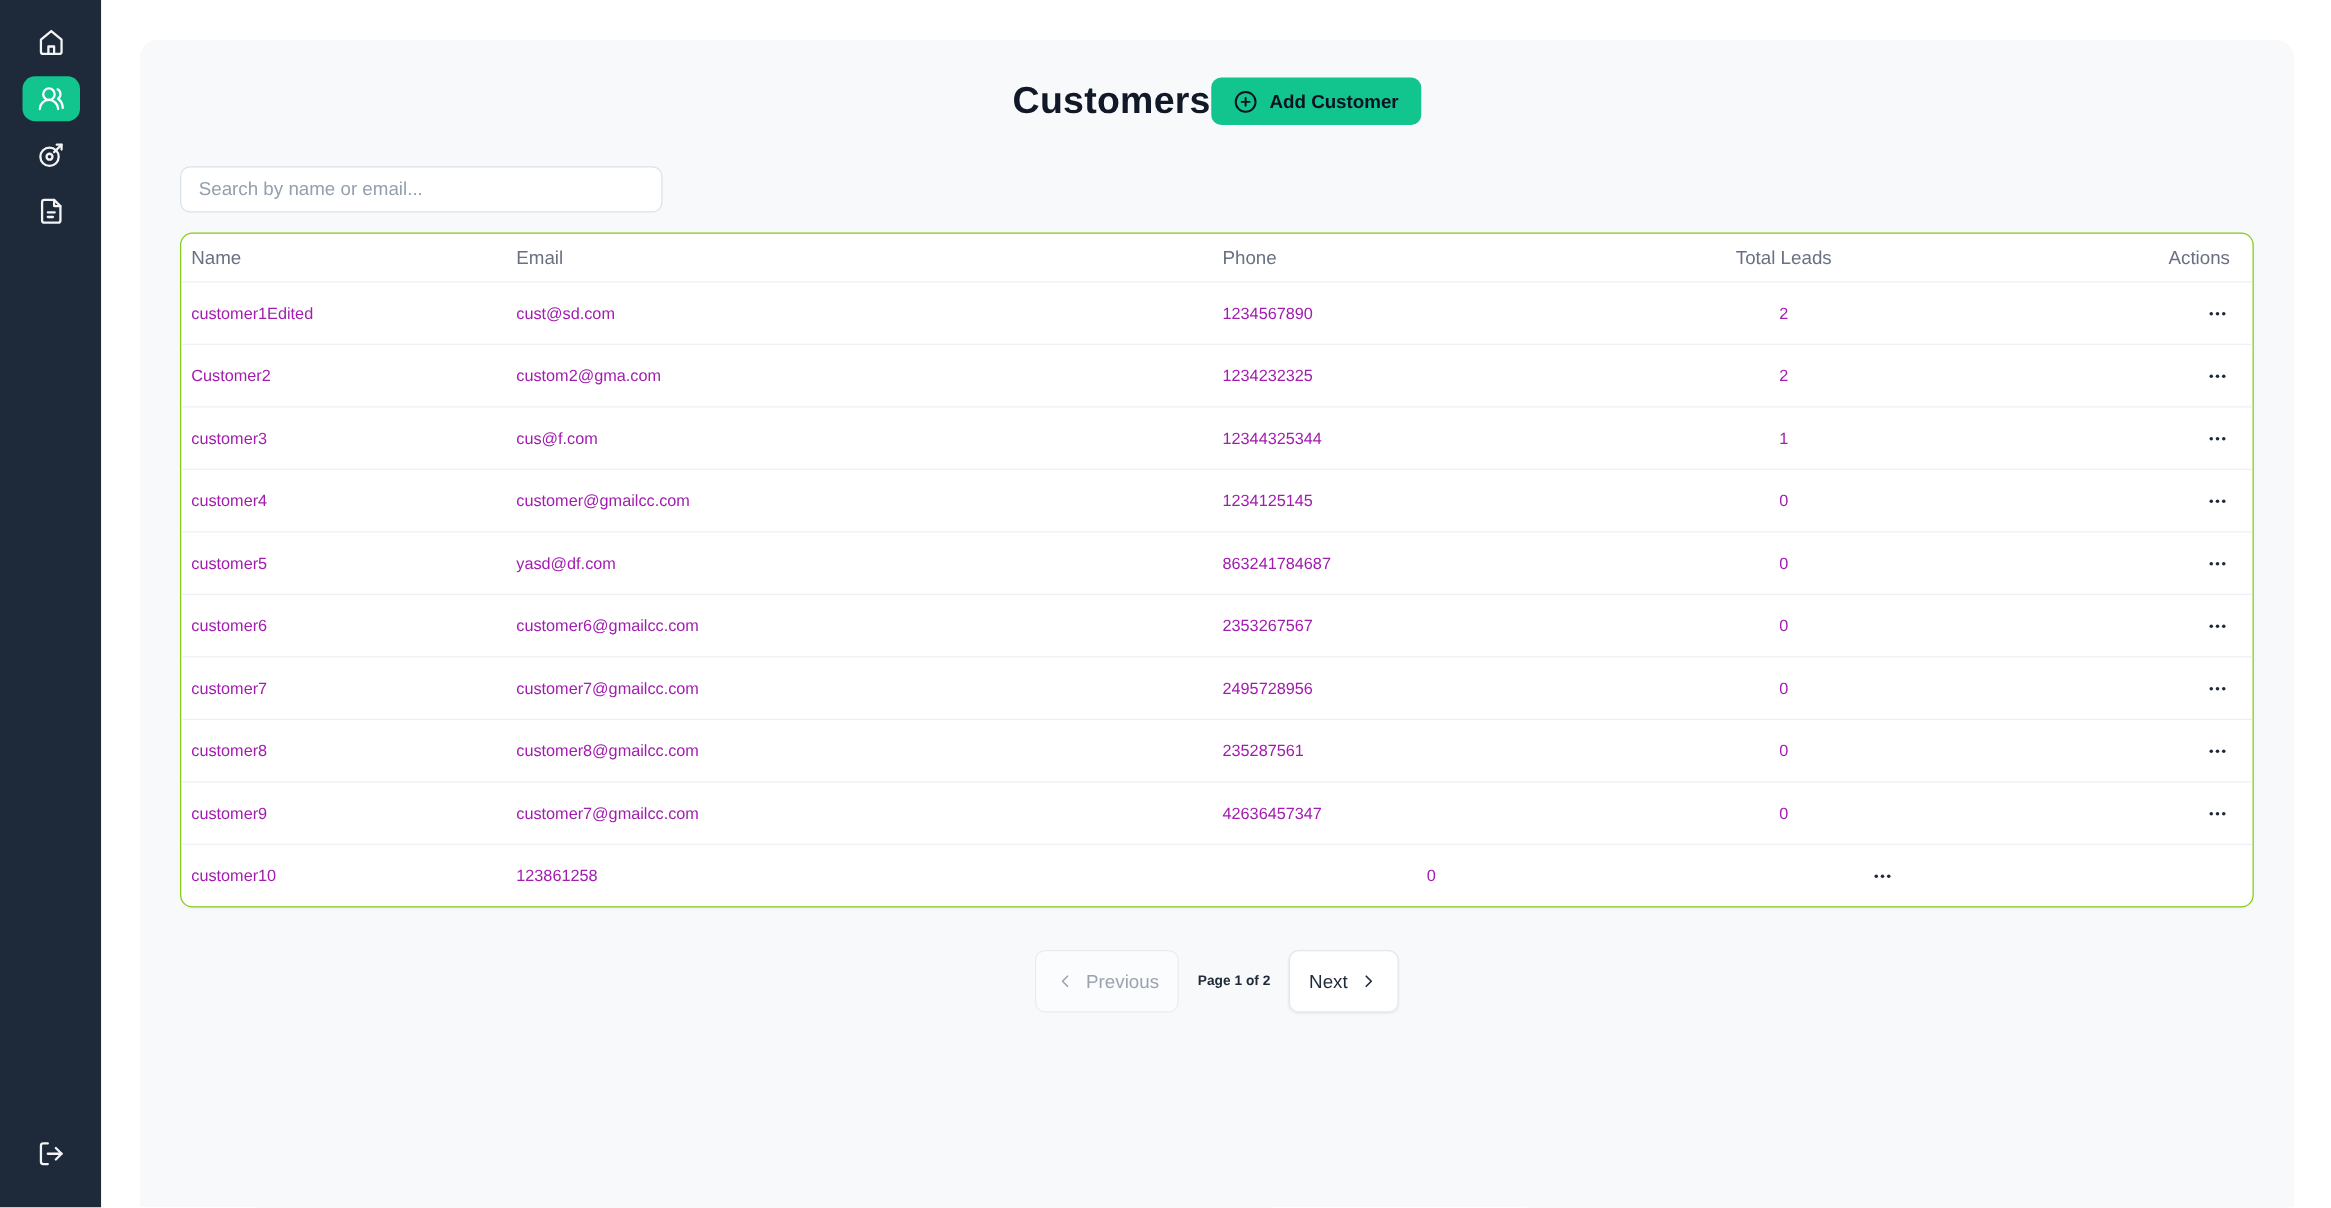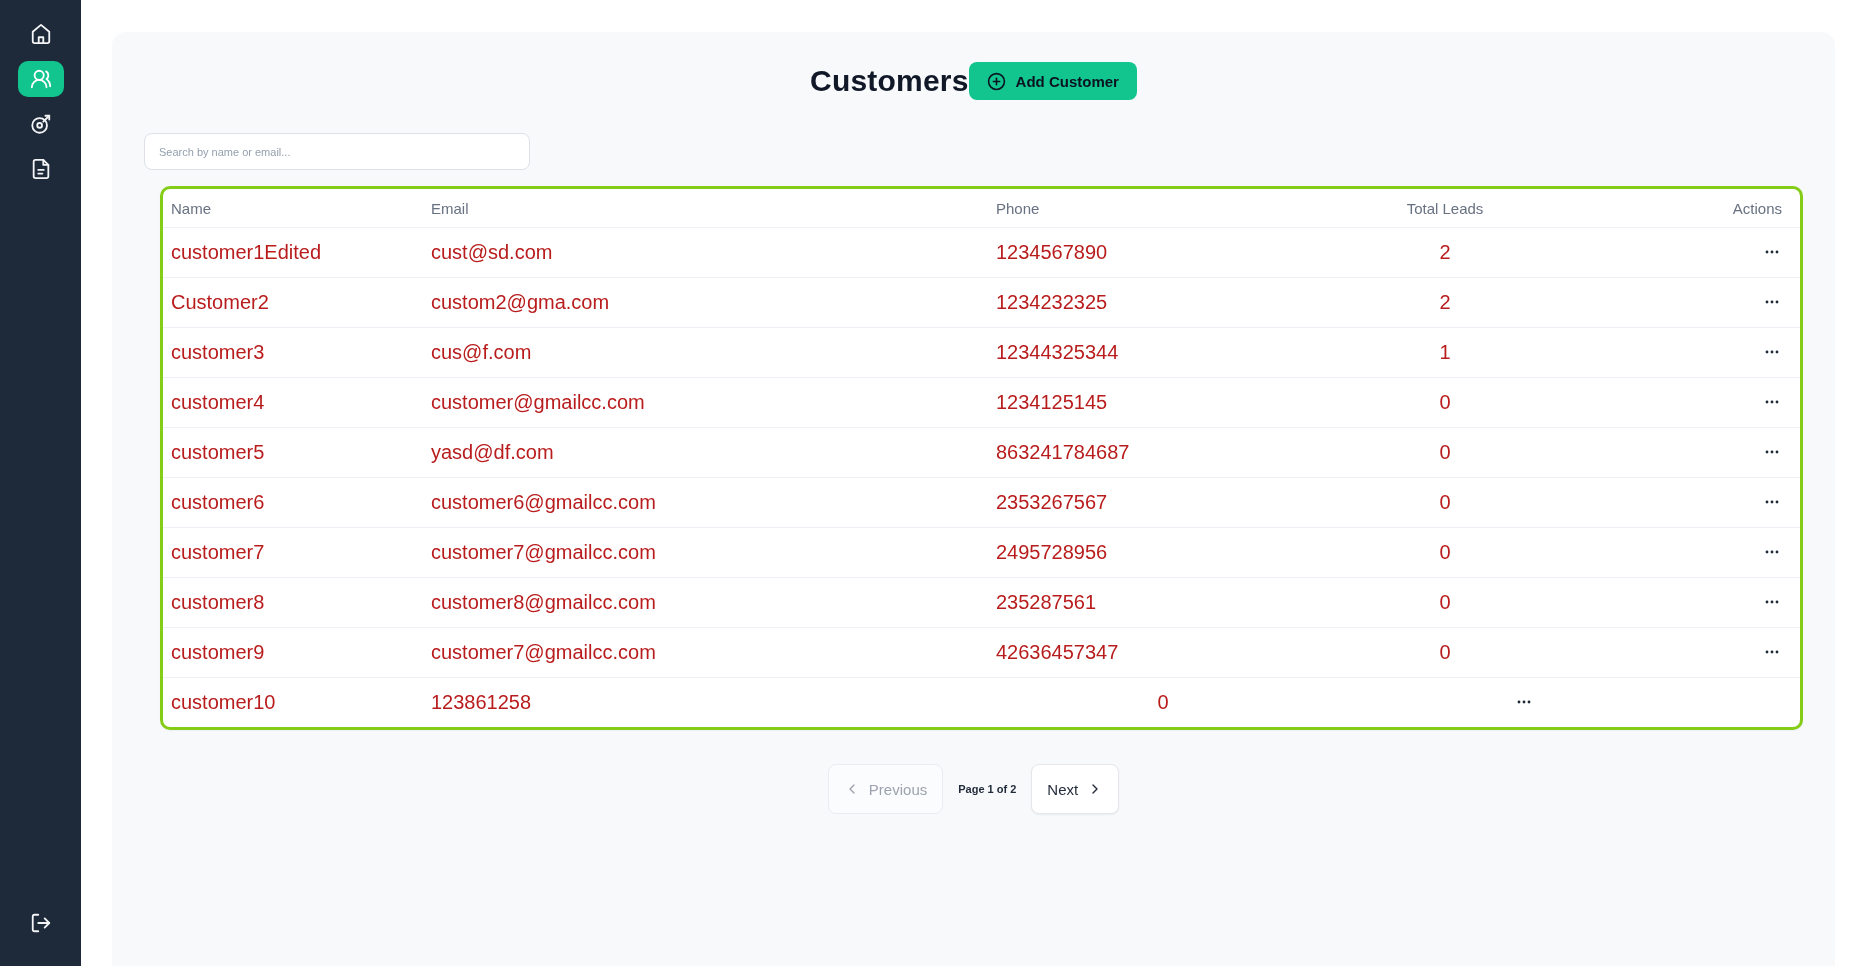--- a/index.html
+++ b/index.html
@@ -46,41 +46,40 @@
     font-family: inherit; font-size: 15px; font-weight: 600;
     display: flex; align-items: center; gap: 10px; cursor: pointer;
   }
   .add-btn svg { width: 19px; height: 19px; stroke: #0b1220; fill: none; stroke-width: 2;
     stroke-linecap: round; stroke-linejoin: round; }
 
   .search-row { margin-top: 33px; }
   .search-input {
     width: 386px; height: 37px; padding: 0 14px;
     border: 1px solid #dde1e7; border-radius: 8px;
-    background: #ffffff; font-family: inherit; font-size: 11px; color: #1f2937;
+    background: #ffffff; font-family: inherit; font-size: 15px; color: #1f2937;
     outline: none;
   }
   .search-input::placeholder { color: #94a0ae; }
 
   
   .table-card {
     margin-top: 16px;
     background: #ffffff;
-    border: 3px solid #84cc16; border-radius: 10px;
+    border: 1px solid #84cc16; border-radius: 10px;
     box-shadow: 0 1px 2px rgba(16, 24, 40, 0.04);
     overflow: hidden;
-    margin-left: 16px;
   }
   .trow {
     display: grid;
     grid-template-columns: 260px 565px 350px 214px 1fr;
     align-items: center;
   }
   .thead { height: 38px; color: #687182; font-size: 15px; }
-  .tbody-row { height: 50px; border-top: 1px solid #edf0f4; font-size: 20px; color: #b91c1c; }
+  .tbody-row { height: 50px; border-top: 1px solid #edf0f4; font-size: 13px; color: #a21caf; }
   .cell { padding-left: 8px; overflow: hidden; white-space: nowrap; text-overflow: ellipsis; }
   .cell.center { text-align: center; padding-left: 0; }
   .cell.right { text-align: right; padding-right: 18px; padding-left: 0; }
   .actions-btn {
     background: none; border: none; cursor: pointer; color: #1f2937;
     padding: 4px 0 4px 8px; line-height: 0;
   }
   .actions-btn svg { width: 20px; height: 20px; fill: #1f2937; }
 
   

